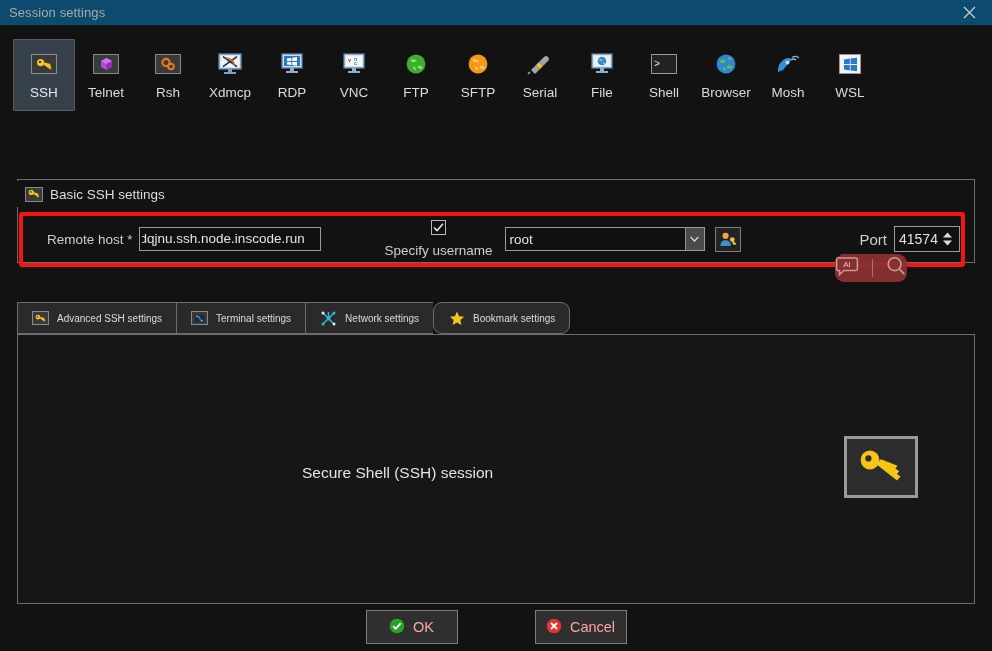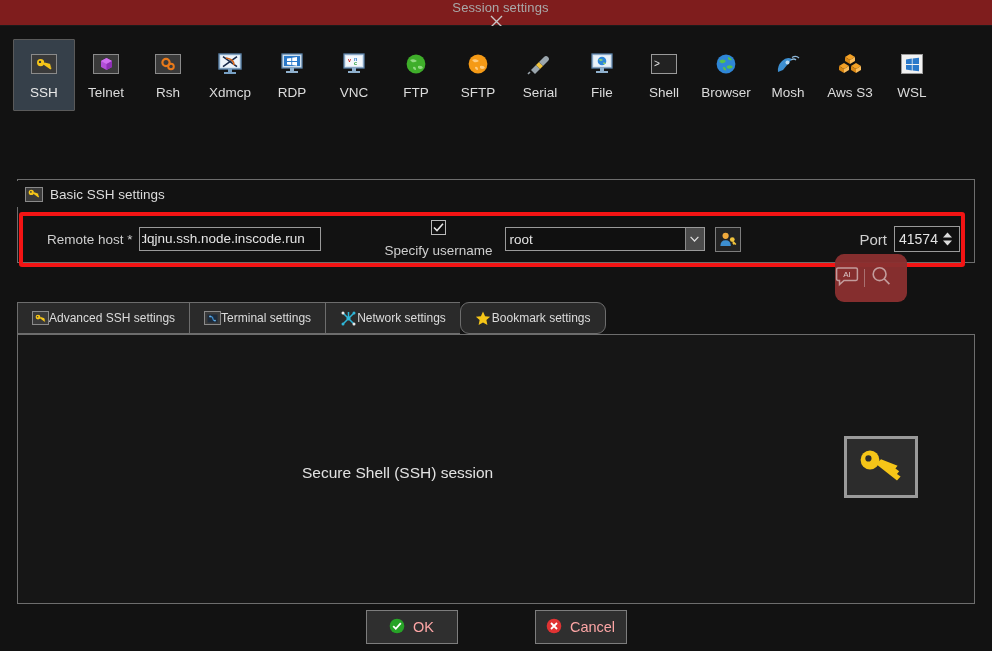--- a/index.html
+++ b/index.html
@@ -13,26 +13,25 @@
     overflow: hidden;
     font-family: "Liberation Sans", sans-serif;
     color: #d8d8d8;
     position: relative;
     -webkit-font-smoothing: antialiased;
   }
 
   
   .titlebar {
     height: 25px;
-    background: #7f1d1d;
+    background: #0c4a6e;
     display: flex;
     align-items: center;
     justify-content: space-between;
     border-bottom: 1px solid #1a1a1a;
-    flex-direction: column;
   }
   .titlebar-title {
     font-size: 13px;
     color: #a9a9a9;
     padding-left: 9px;
     letter-spacing: 0.1px;
   }
   .titlebar-close {
     width: 46px;
     height: 25px;
@@ -259,26 +258,26 @@
     pointer-events: none;
     z-index: 5;
   }
 
   
   .ai-pill {
     position: absolute;
     left: 835px;
     top: 228px;
     width: 72px;
-    height: 48px;
+    height: 28px;
     background: #8a3030;
     border-radius: 9px;
     display: flex;
     align-items: center;
-    justify-content: flex-start;
+    justify-content: space-between;
     gap: 2px;
     z-index: 6;
     opacity: .96;
   }
   .ai-pill .divider {
     width: 1px;
     height: 18px;
     background: #c49a9a;
     opacity: .65;
     margin: 0 3px;
@@ -288,26 +287,27 @@
   .tabstrip {
     position: absolute;
     left: 17px;
     top: 276px;
     display: flex;
   }
   .tab {
     height: 32px;
     display: flex;
     align-items: center;
+    gap: 8px;
     padding: 0 14px;
     background: #2a2a2a;
     border: 1px solid #6d6d6d;
     border-right: none;
     box-sizing: border-box;
-    font-size: 12px;
+    font-size: 10px;
     color: #dcdcdc;
     white-space: nowrap;
   }
   .tab:last-child { border-right: 1px solid #6d6d6d; border-radius: 9px; }
   .tab .framed { width: 17px; height: 14px; }
 
   .tabpanel {
     position: absolute;
     left: 17px;
     top: 308px;
@@ -528,36 +528,20 @@
         <svg width="26" height="22" viewBox="0 0 26 22">
           <path d="M3 19 Q2 13 7 8 Q12 3 17 6 L8 17 Z" fill="#3d8fd1"></path>
           <circle cx="12.5" cy="9.5" r="2" fill="#b9d9f0"></circle>
           <path d="M16 7 Q19 5 21 7" stroke="#8fb9da" stroke-width="1.3" fill="none"></path>
           <path d="M17 4.5 Q21 2 24 5" stroke="#8fb9da" stroke-width="1.3" fill="none"></path>
         </svg>
       </div>
       <div class="proto-label">Mosh</div>
     </div>
 
-    <div class="proto-item">
-      <div class="proto-ico">
-        <svg width="26" height="22" viewBox="0 0 26 22">
-          <path d="M13 1 L18 4 L13 7 L8 4 Z" fill="#f3a126"></path>
-            <path d="M8 4 L13 7 L13 11 L8 8 Z" fill="#d98715"></path>
-            <path d="M18 4 L18 8 L13 11 L13 7 Z" fill="#fbbd5c"></path>
-          <path d="M7 10 L12 13 L7 16 L2 13 Z" fill="#f3a126"></path>
-            <path d="M2 13 L7 16 L7 20 L2 17 Z" fill="#d98715"></path>
-            <path d="M12 13 L12 17 L7 20 L7 16 Z" fill="#fbbd5c"></path>
-          <path d="M19 10 L24 13 L19 16 L14 13 Z" fill="#f3a126"></path>
-            <path d="M14 13 L19 16 L19 20 L14 17 Z" fill="#d98715"></path>
-            <path d="M24 13 L24 17 L19 20 L19 16 Z" fill="#fbbd5c"></path>
-        </svg>
-      </div>
-      <div class="proto-label">Aws S3</div>
-    </div>
 
     <div class="proto-item">
       <div class="proto-ico">
         <div class="framed" style="width:22px;height:20px;background:#f2f2f2;border-color:#9a9a9a;">
           <svg width="15" height="15" viewBox="0 0 15 15">
             <path d="M1 2.4 L6.8 1.6 L6.8 7.1 L1 7.1 Z M7.6 1.5 L14 0.7 L14 7.1 L7.6 7.1 Z M1 7.9 L6.8 7.9 L6.8 13.4 L1 12.6 Z M7.6 7.9 L14 7.9 L14 14.3 L7.6 13.5 Z" fill="#2b79c9"></path>
           </svg>
         </div>
       </div>
       <div class="proto-label">WSL</div>

